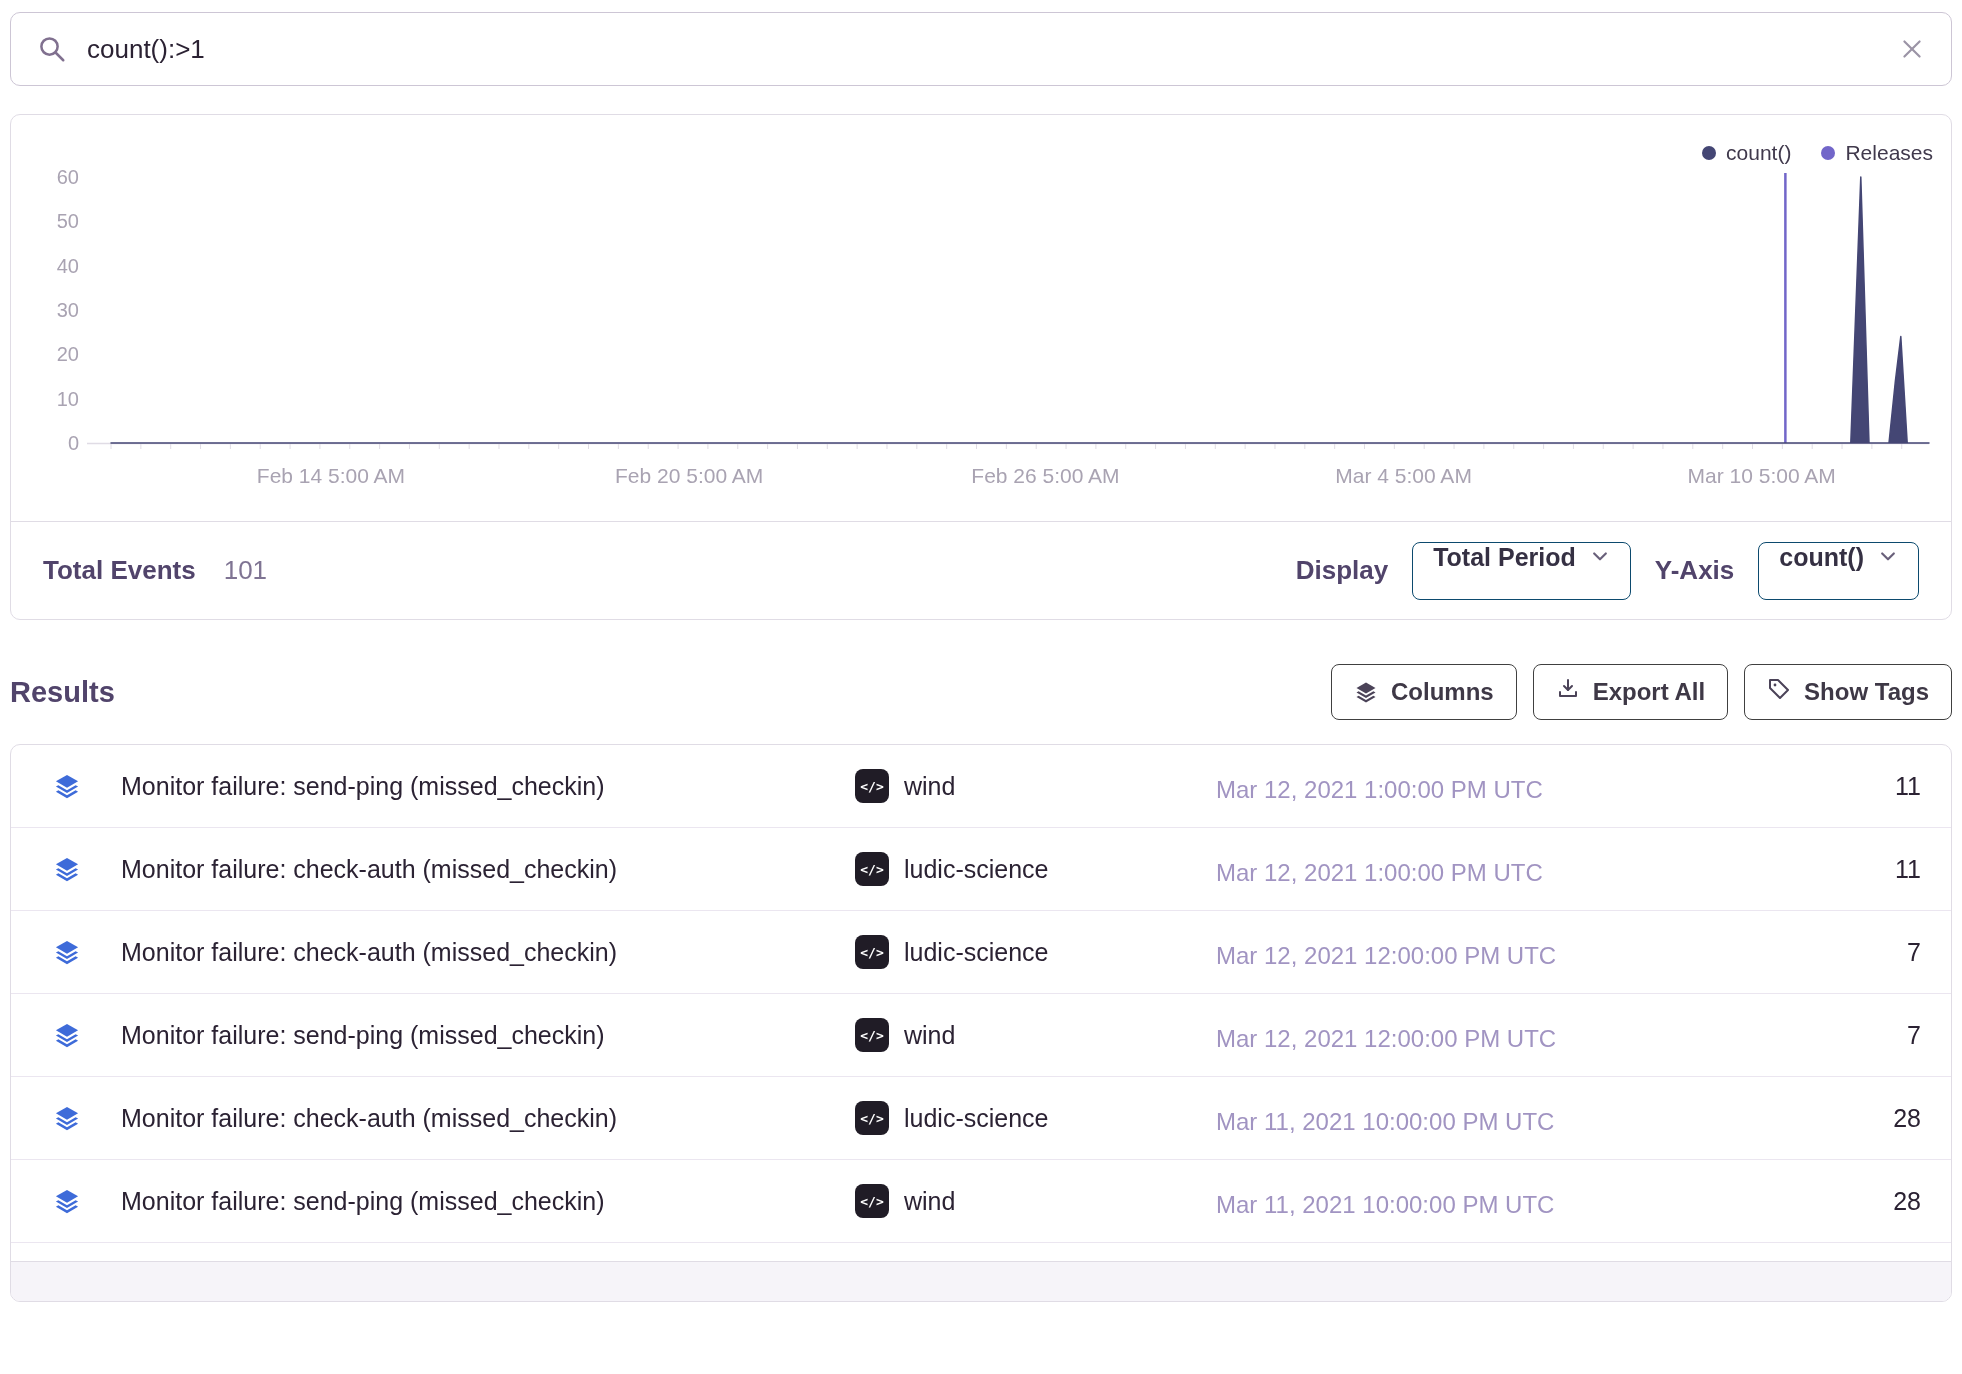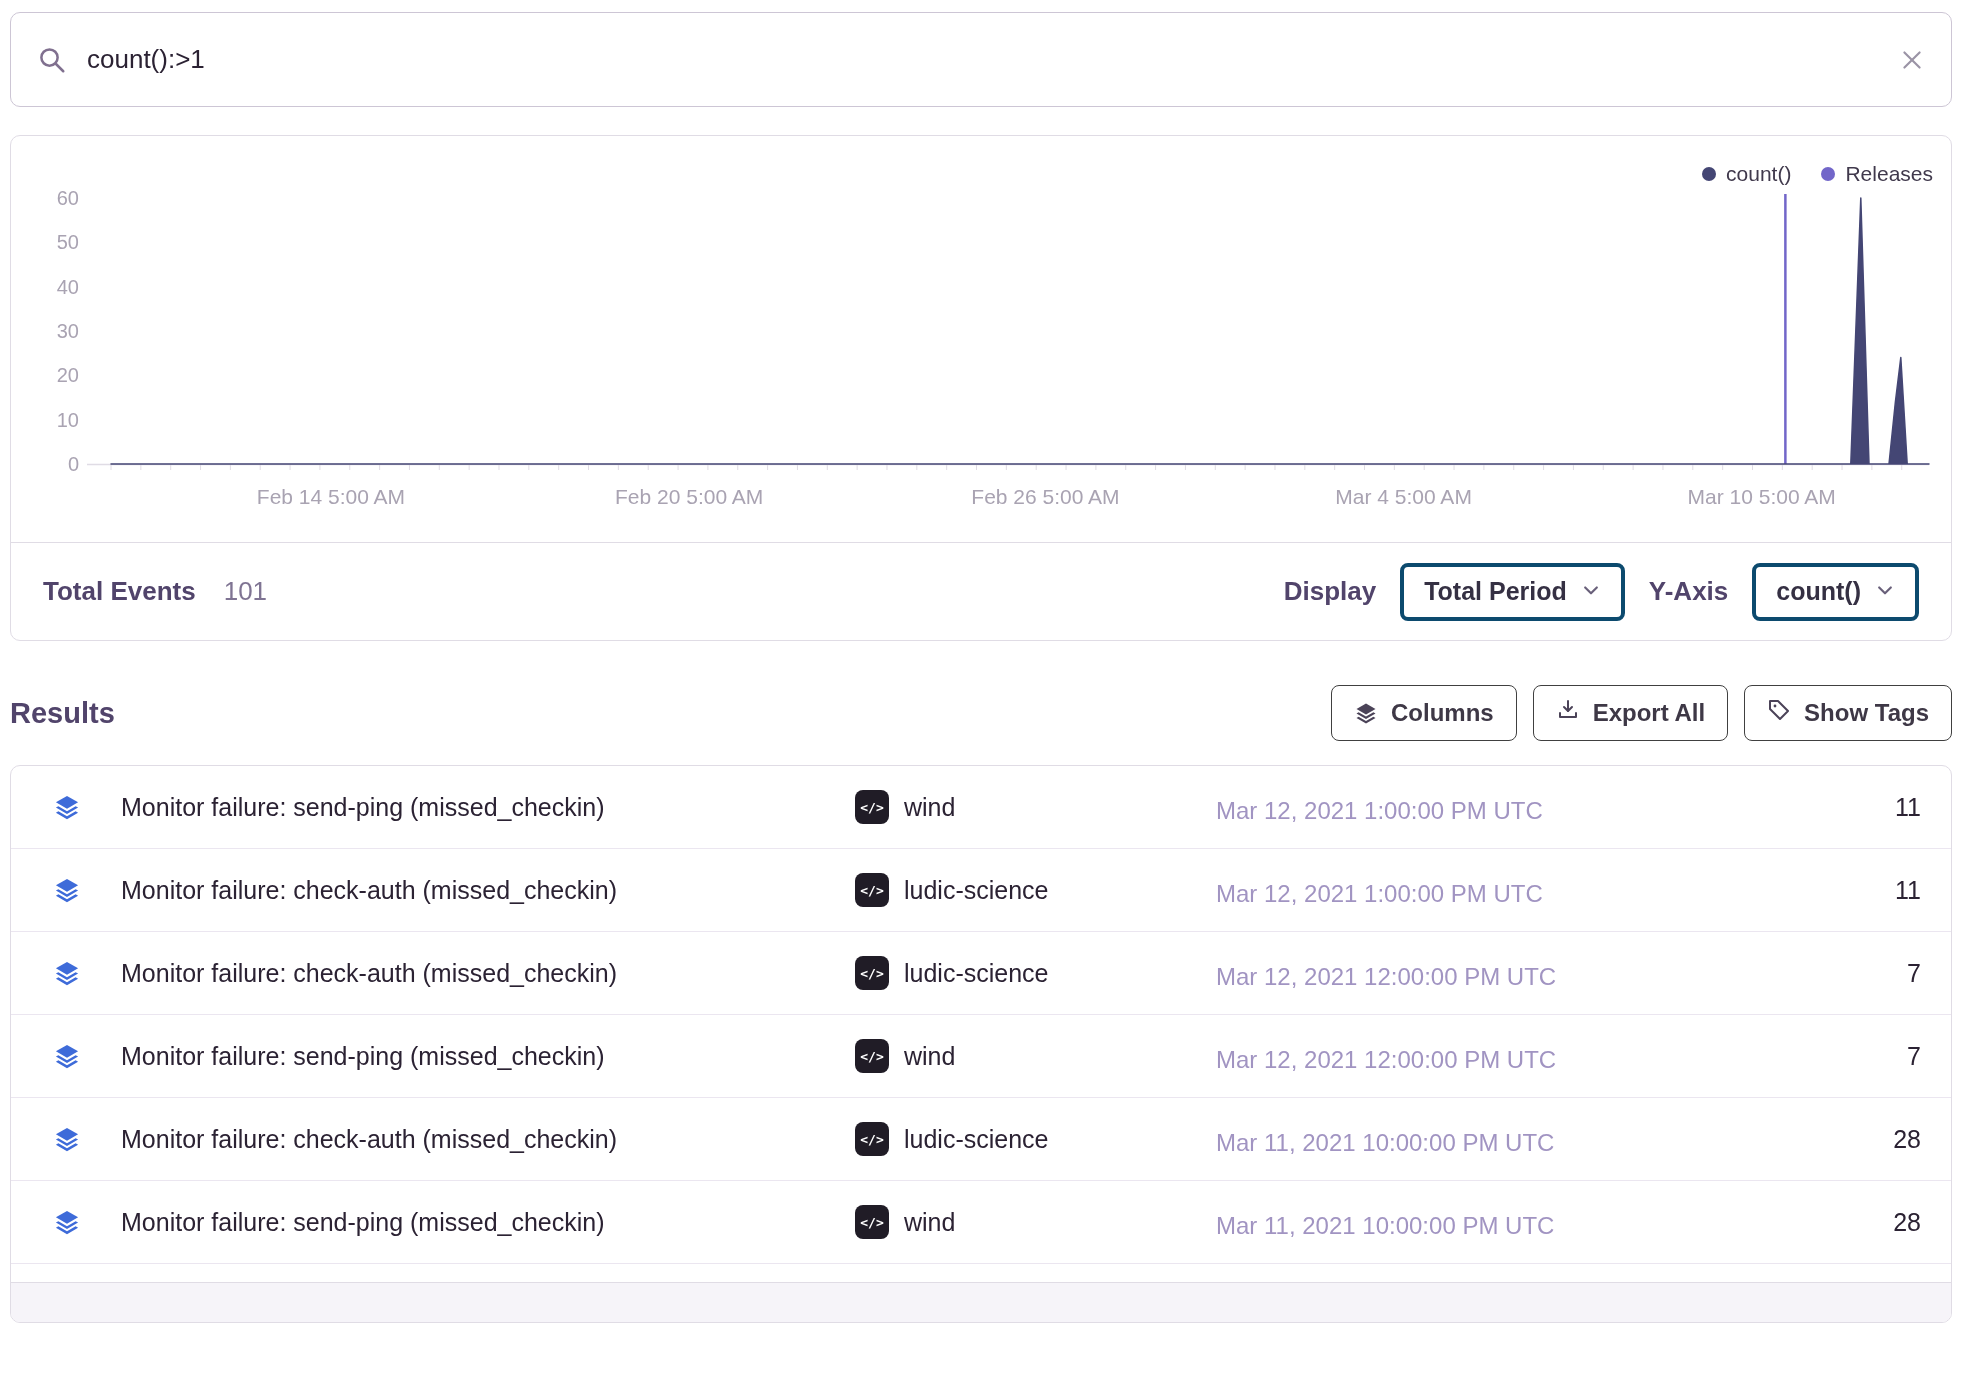--- a/index.html
+++ b/index.html
@@ -1,21 +1,21 @@
 <!DOCTYPE html>
 <html><head>
 <meta charset="utf-8">
 <style>
   * { box-sizing: border-box; margin: 0; padding: 0; }
   html,body { width: 1962px; height: 1374px; overflow: hidden; background: #fff;
     font-family: "Liberation Sans", sans-serif; color: #2b2233; }
   body { padding: 12px 10px; }
 
   
-  .search-bar { height: 95px; border: 1px solid #cdc6d5; border-radius: 10px;
+  .search-bar { height: 74px; border: 1px solid #cdc6d5; border-radius: 10px;
     display: flex; align-items: center; padding: 0 26px; gap: 20px; background:#fff; }
   .search-bar input { flex: 1; border: none; outline: none; font-size: 26px;
     color: #2b2233; font-family: "Liberation Sans", sans-serif; background: transparent; }
   .icon-btn { display: inline-flex; align-items: center; justify-content: center; cursor: pointer; background:none; border:none; }
 
   
   .chart-panel { margin-top: 28px; border: 1px solid #e0dce5; border-radius: 10px; background: #fff; }
   .chart-area { position: relative; height: 406px; }
   .chart-area svg { display: block; }
   .legend { position: absolute; top: 26px; right: 18px; display: flex; gap: 30px;
@@ -23,22 +23,22 @@
   .legend-item { display: flex; align-items: center; gap: 10px; cursor: pointer; }
   .dot { width: 14px; height: 14px; border-radius: 50%; display: inline-block; }
   .dot-count { background: #444674; }
   .dot-releases { background: #7266c9; }
 
   .chart-footer { height: 98px; border-top: 1px solid #e0dce5; display: flex;
     align-items: center; padding: 8px 32px; }
   .tf-label { font-size: 26px; font-weight: bold; color: #51446b; }
   .tf-value { font-size: 26px; color: #7f7493; margin-left: 28px; }
   .footer-right { margin-left: auto; display: flex; align-items: center; gap: 24px; }
-  .dd-btn { display: inline-flex; align-items: center; gap: 14px; padding: 0 20px; height: 58px;
-    border: 4px solid #0c4a6e; border-radius: 8px; background: #fff; font-size: 25px;
+  .dd-btn { display: inline-flex; align-items: flex-start; gap: 14px; padding: 0 20px; height: 58px;
+    border: 1px solid #0c4a6e; border-radius: 8px; background: #fff; font-size: 25px;
     font-weight: bold; color: #353043; cursor: pointer; font-family: "Liberation Sans", sans-serif; }
 
   
   .results-row { display: flex; align-items: center; margin: 44px 0 24px; }
   .results-heading { font-size: 29px; font-weight: bold; color: #51446b; }
   .btn-group { margin-left: auto; display: flex; gap: 16px; }
   .tool-btn { display: inline-flex; align-items: center; gap: 13px; height: 56px; padding: 0 22px;
     border: 1px solid #404040; border-radius: 8px; background: #fff; font-size: 24px;
     font-weight: bold; color: #3e3846; cursor: pointer; font-family: "Liberation Sans", sans-serif; }
   .tool-btn svg { color: #4b4358; }

